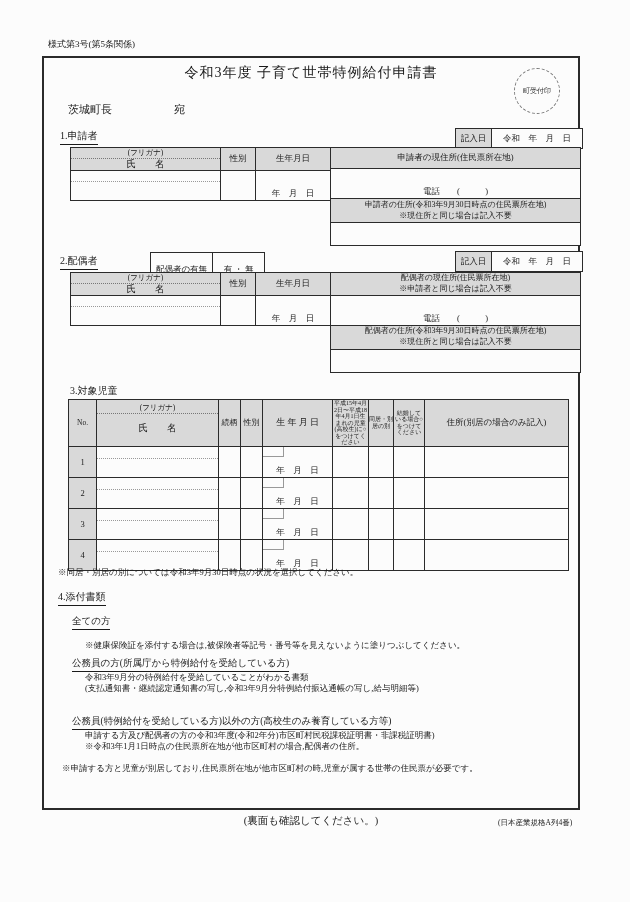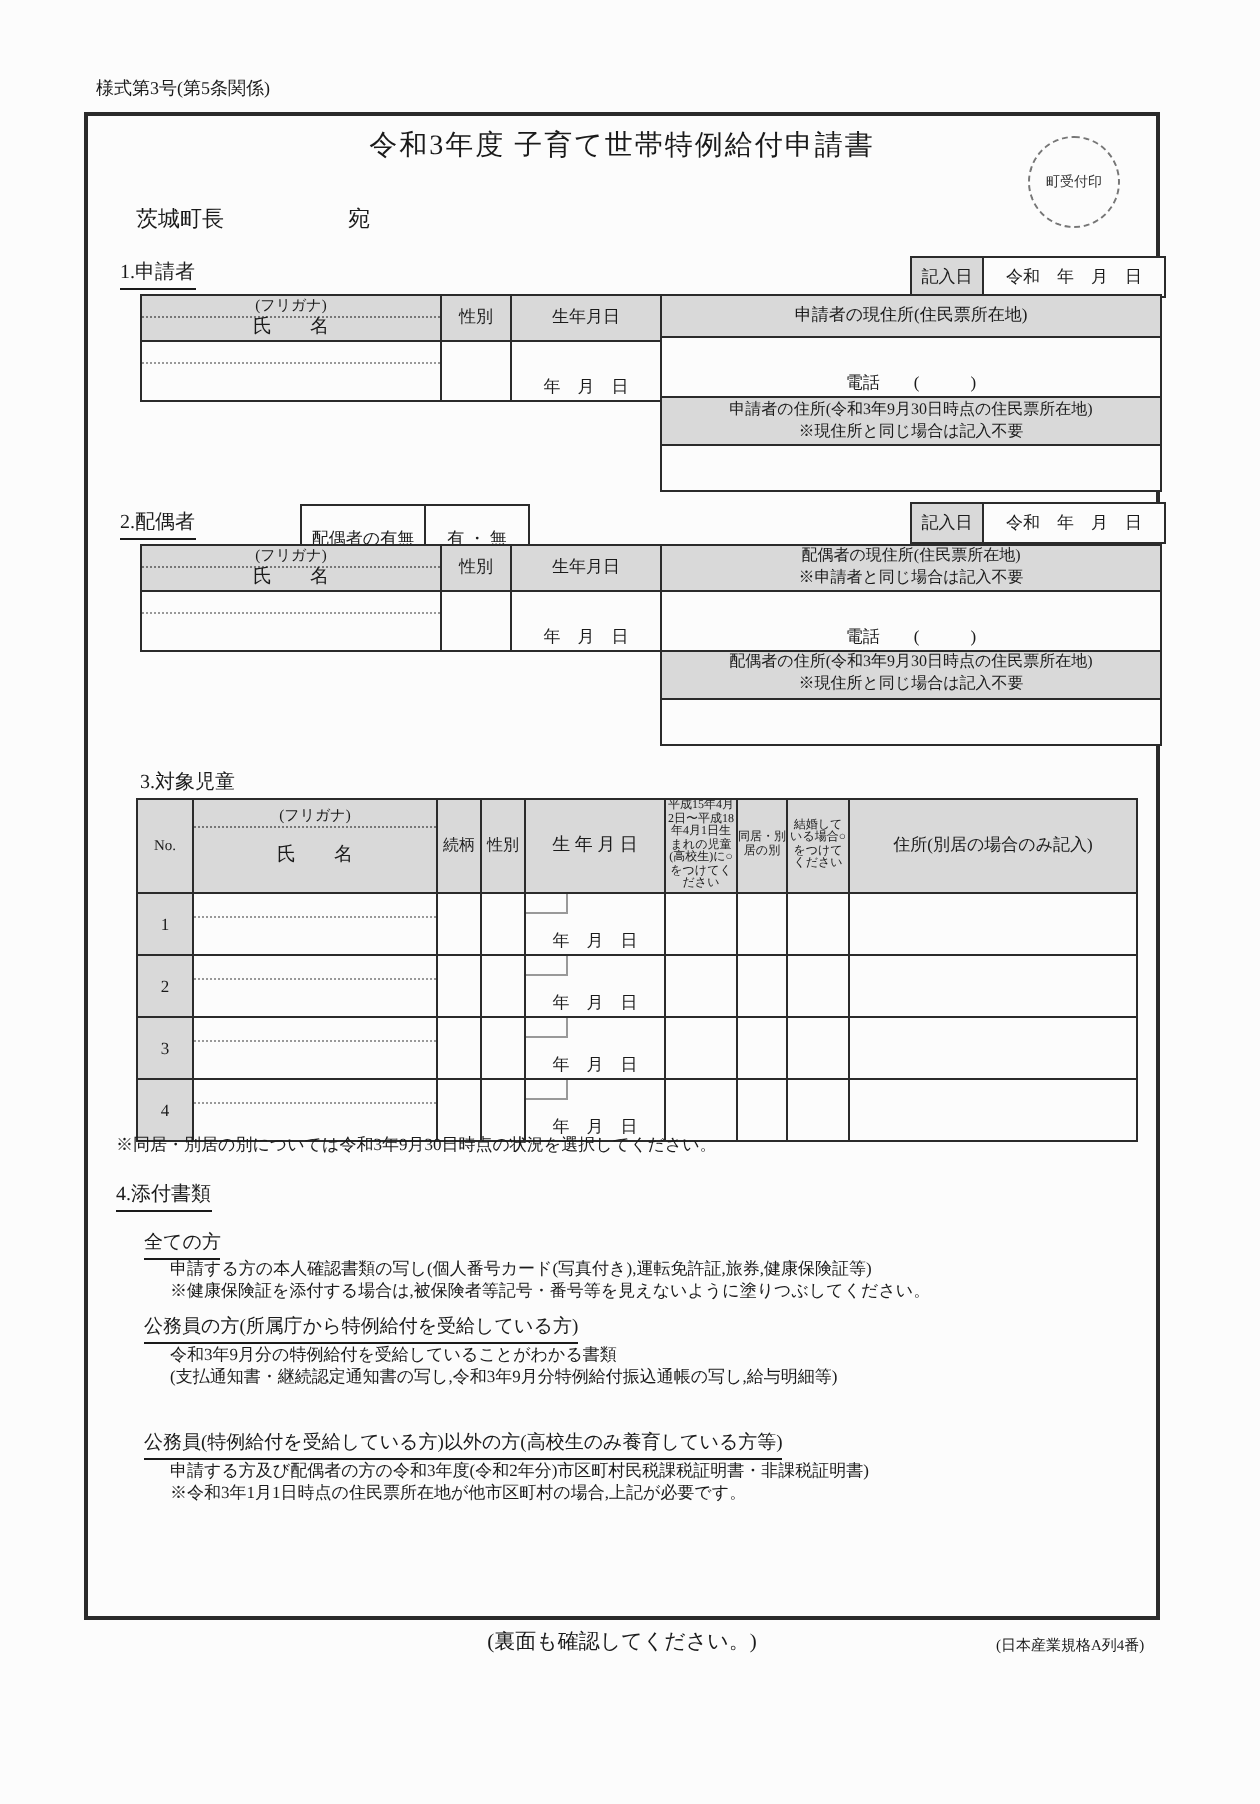--- a/index.html
+++ b/index.html
@@ -317,32 +317,32 @@
 
   <div class="abs fs85" style="left:58px; top:567px;">※同居・別居の別については令和3年9月30日時点の状況を選択してください。</div>
 
   <div class="sec-head" style="left:58px; top:590px;">
     <span class="u">4.添付書類</span>
   </div>
 
   <div class="s4-sub" style="left:72px; top:615px;">
     <span class="u">全ての方</span>
   </div>
-  <div class="s4-line" style="left:85px; top:629px;">申請する方の本人確認書類の写し(個人番号カード(写真付き),運転免許証,旅券,健康保険証等)</div>
   <div class="s4-line" style="left:85px; top:640px;">※健康保険証を添付する場合は,被保険者等記号・番号等を見えないように塗りつぶしてください。</div>
 
   <div class="s4-sub" style="left:72px; top:657px;">
     <span class="u">公務員の方(所属庁から特例給付を受給している方)</span>
   </div>
   <div class="s4-line" style="left:85px; top:672px;">令和3年9月分の特例給付を受給していることがわかる書類</div>
   <div class="s4-line" style="left:85px; top:683px;">(支払通知書・継続認定通知書の写し,令和3年9月分特例給付振込通帳の写し,給与明細等)</div>
 
   <div class="s4-sub" style="left:72px; top:715px;">
     <span class="u">公務員(特例給付を受給している方)以外の方(高校生のみ養育している方等)</span>
   </div>
   <div class="s4-line" style="left:85px; top:730px;">申請する方及び配偶者の方の令和3年度(令和2年分)市区町村民税課税証明書・非課税証明書)</div>
-  <div class="s4-line" style="left:85px; top:741px;">※令和3年1月1日時点の住民票所在地が他市区町村の場合,上記が必要です。</div>
-
+  <div class="s4-line" style="left:85px; top:741px;">※令和3年1月1日時点の住民票所在地が他市区町村の場合,配偶者の住所。</div>
+
+  <div class="s4-line" style="left:62px; top:763px;">※申請する方と児童が別居しており,住民票所在地が他市区町村の時,児童が属する世帯の住民票が必要です。</div>
 
   <div class="footer-center">(裏面も確認してください。)</div>
   <div class="footer-right">(日本産業規格A列4番)</div>
 
 </div>
 
 </body></html>

